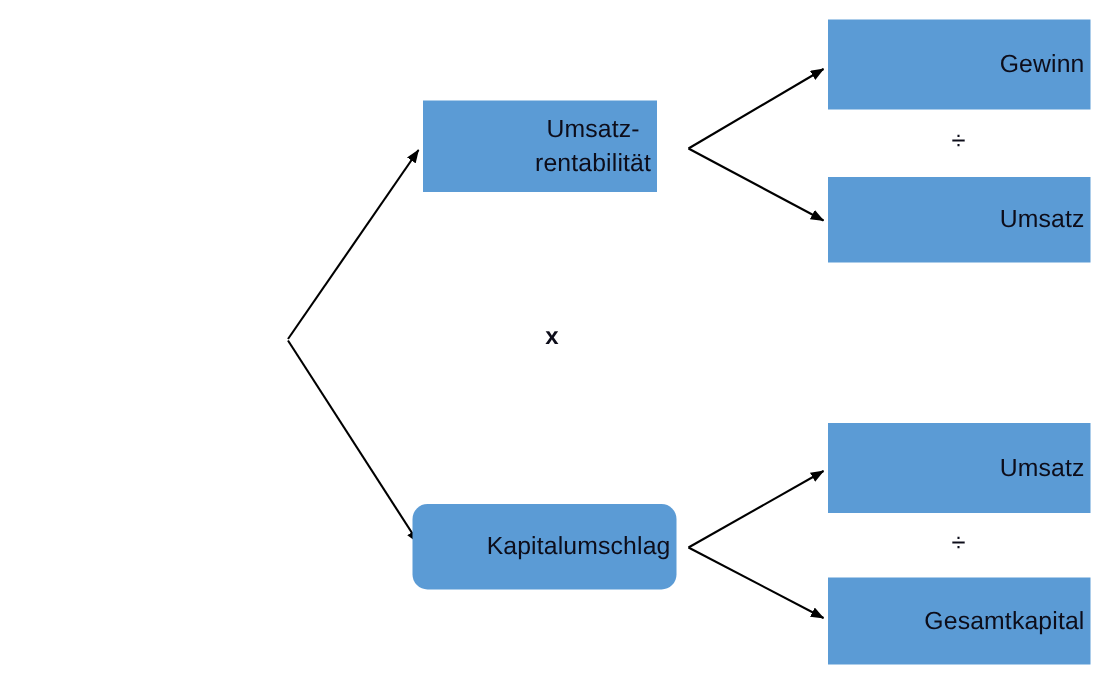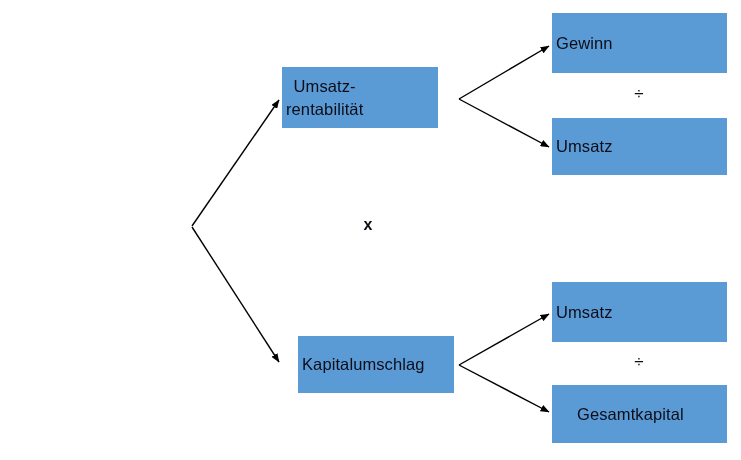--- a/index.html
+++ b/index.html
@@ -24,21 +24,21 @@
     width: 741px;
     height: 460px;
     pointer-events: none;
   }
   .node {
     position: absolute;
     background: #5B9BD5;
     color: #0D0D1A;
     display: flex;
     align-items: center;
-    justify-content: flex-start;
+    justify-content: flex-end;
     text-align: center;
     font-size: 16.5px;
     line-height: 1.35;
     letter-spacing: 0.1px;
     box-sizing: border-box;
     padding: 2px 4px;
   }
   .node-label {
     display: block;
     white-space: pre-line;
@@ -51,21 +51,21 @@
     line-height: 1;
     font-weight: 400;
   }
   .op-times {
     font-size: 16px;
     font-weight: 700;
   }
   
   #node-roi        { left: 17px;  top: 198px; width: 175px; height: 57px; }
   #node-umsatzrent { left: 282px; top: 67px;  width: 156px; height: 61px; }
-  #node-kapumschl  { left: 298px; top: 336px; width: 156px; height: 57px; }
+  #node-kapumschl  { left: 275px; top: 336px; width: 176px; height: 57px; border-radius: 10px; }
   #node-gewinn     { left: 552px; top: 13px;  width: 175px; height: 60px; }
   #node-umsatz-top { left: 552px; top: 118px; width: 175px; height: 57px; }
   #node-umsatz-bot { left: 552px; top: 282px; width: 175px; height: 60px; }
   #node-gesamtkap  { left: 552px; top: 385px; width: 175px; height: 58px; padding-left: 25px; }
   
   #op-divide-top    { left: 609px; top: 85px;  width: 60px; }
   #op-divide-bottom { left: 609px; top: 353px; width: 60px; }
   #op-times-center  { left: 338px; top: 217px; width: 60px; }
 </style>
 </head>

